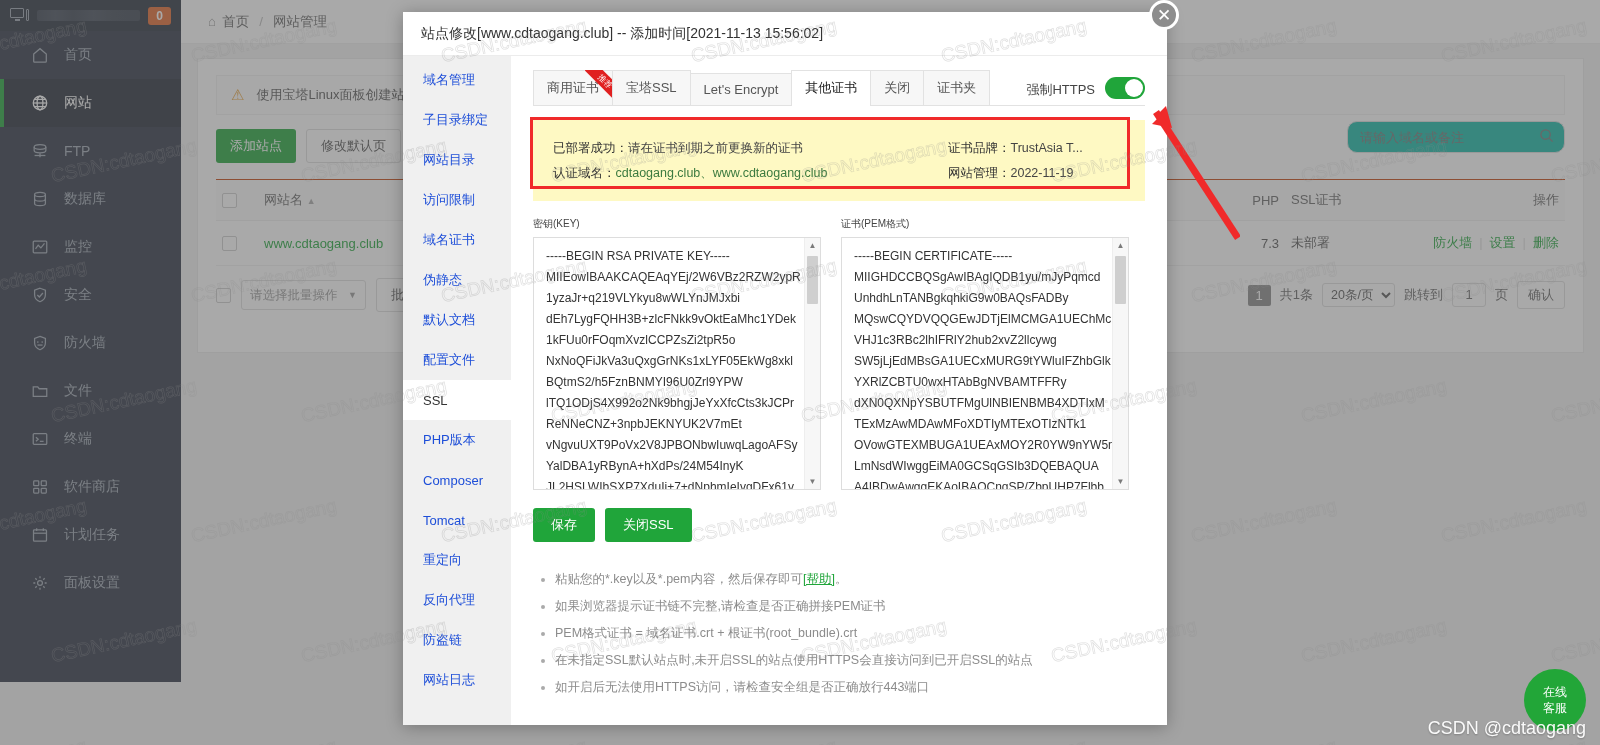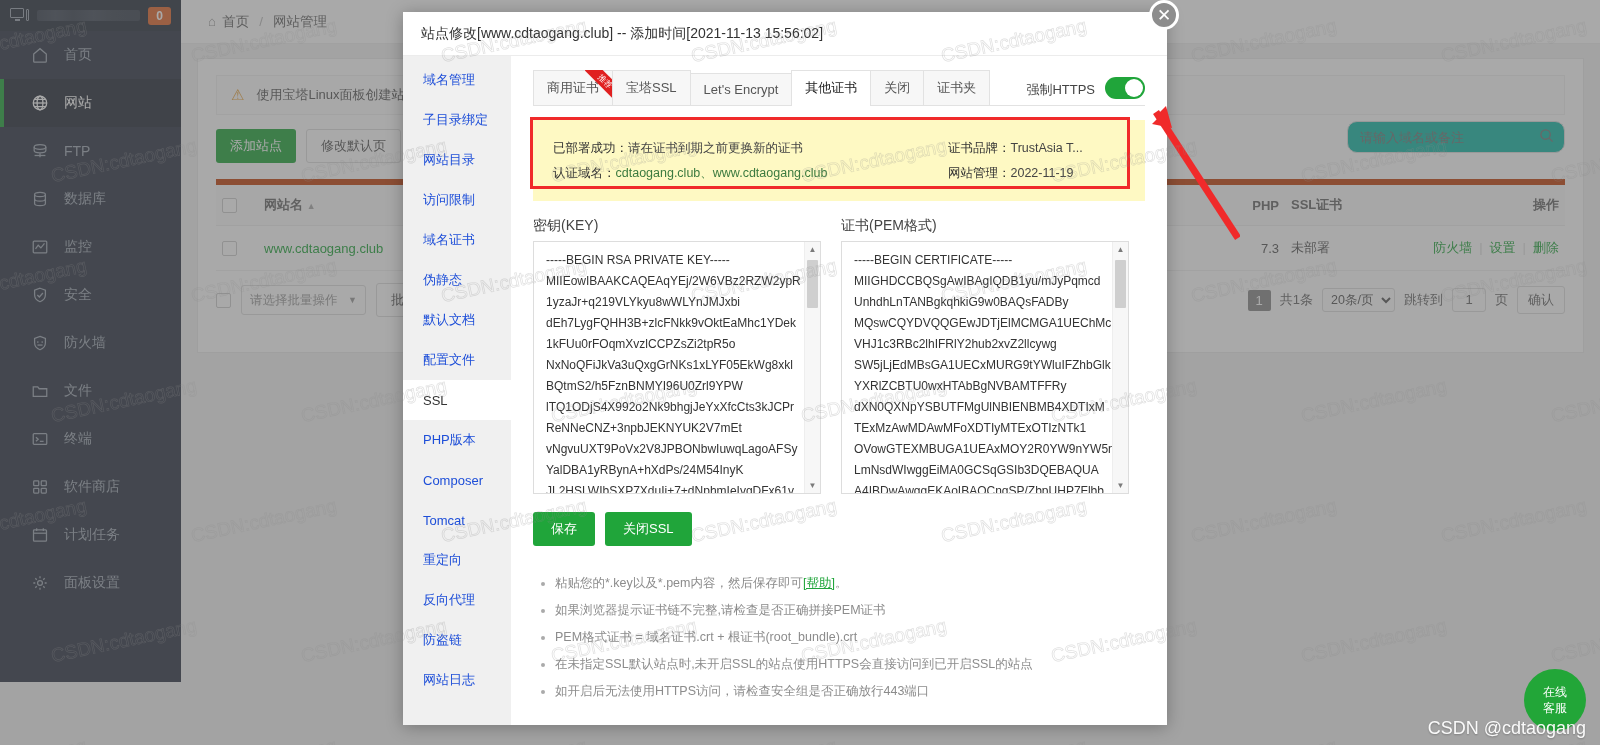--- a/index.html
+++ b/index.html
@@ -82,22 +82,22 @@
     position:absolute; right:18px; top:62px; width:218px; height:32px;
     border:1px solid #ddd; border-radius:10px; display:flex; align-items:center;
     padding:0 10px; background:#14b8a6;
   }
   #searchbox input {
     border:none; outline:none; flex:1; font-size:13px; color:#444;
     font-family:inherit; background:transparent;
   }
   #tbl { width:100%; margin-top:16px; border-collapse:collapse; }
   #tbl th {
-    text-align:left; font-weight:bold; color:#666; font-size:13px;
-    padding:11px 6px; border-top:6px solid #c2410c; border-bottom:1px solid #eee;
+    text-align:left; font-weight:normal; color:#666; font-size:13px;
+    padding:11px 6px; border-top:1px solid #c2410c; border-bottom:1px solid #eee;
     background:#fafafa;
   }
   #tbl td { padding:13px 6px; color:#555; font-size:13px; border-bottom:1px solid #f0f0f0; }
   .cbx { width:15px; height:15px; border:1px solid #ccc; border-radius:2px; background:#fff;
     display:inline-block; vertical-align:middle; }
   .link-green { color:#20a53a; }
   .txt-orange { color:#e8a33d; }
   .ops a { color:#20a53a; text-decoration:none; }
   .ops span.bar { color:#ddd; margin:0 7px; }
   #footrow { display:flex; align-items:center; margin-top:12px; gap:10px; }
@@ -174,21 +174,21 @@
   #banner .row b { font-weight:normal; color:#333; }
   #banner .gval { color:#3b7a3f; }
   #banner-rect {
     position:absolute; left:-3px; top:-3px; width:600px; height:72px;
     border:3px solid #f02a2a; pointer-events:none;
   }
 
   
   #ta-row { display:flex; gap:20px; margin-top:16px; }
   .ta-box { width:288px; }
-  .ta-label { font-size:14px; color:#444; margin-bottom:6px; }
+  .ta-label { font-size:10px; color:#444; margin-bottom:6px; }
   .ta-frame {
     height:253px; border:1px solid #ddd; background:#fff; display:flex; position:relative;
     overflow:hidden;
   }
   .ta-text {
     flex:1; padding:8px 6px 0 12px; font-size:12px; color:#333; line-height:21px;
     white-space:pre; overflow:hidden; font-family:"Liberation Sans","DejaVu Sans",sans-serif;
   }
   .ta-sb { width:16px; background:#f7f7f7; border-left:1px solid #eee; position:relative; }
   .ta-sb .arw { position:absolute; left:0; right:0; text-align:center; font-size:8px; color:#7a7a7a; }

